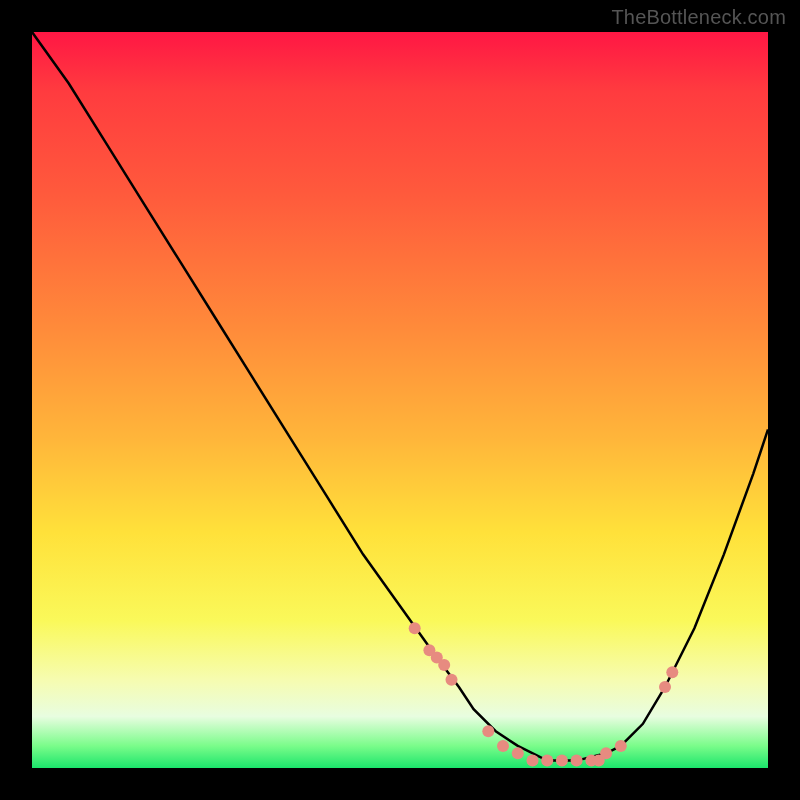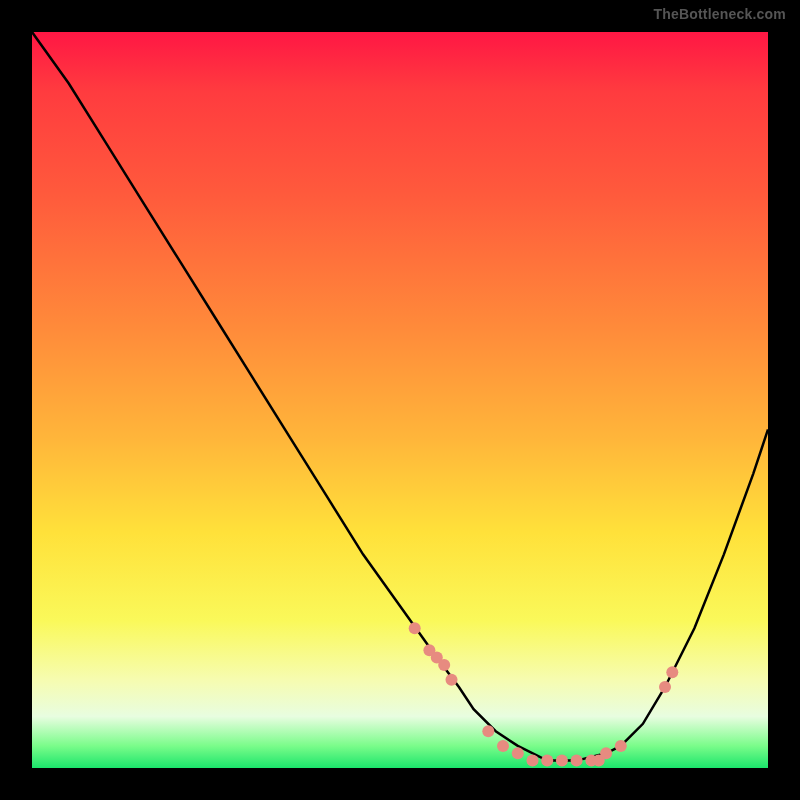--- a/index.html
+++ b/index.html
@@ -37,22 +37,22 @@
       #e8fde0 93%,
       #7afc8a 97%,
       #1be56b 100%
     );
   }
   .watermark {
     position: absolute;
     top: 6px;
     right: 14px;
     color: #555;
-    font-size: 14px;
-    font-weight: 700;
+    font-size: 20px;
+    font-weight: 400;
     letter-spacing: 0.2px;
     user-select: none;
   }
   svg.curve {
     position: absolute;
     left: 0;
     top: 0;
     width: 736px;
     height: 736px;
   }

